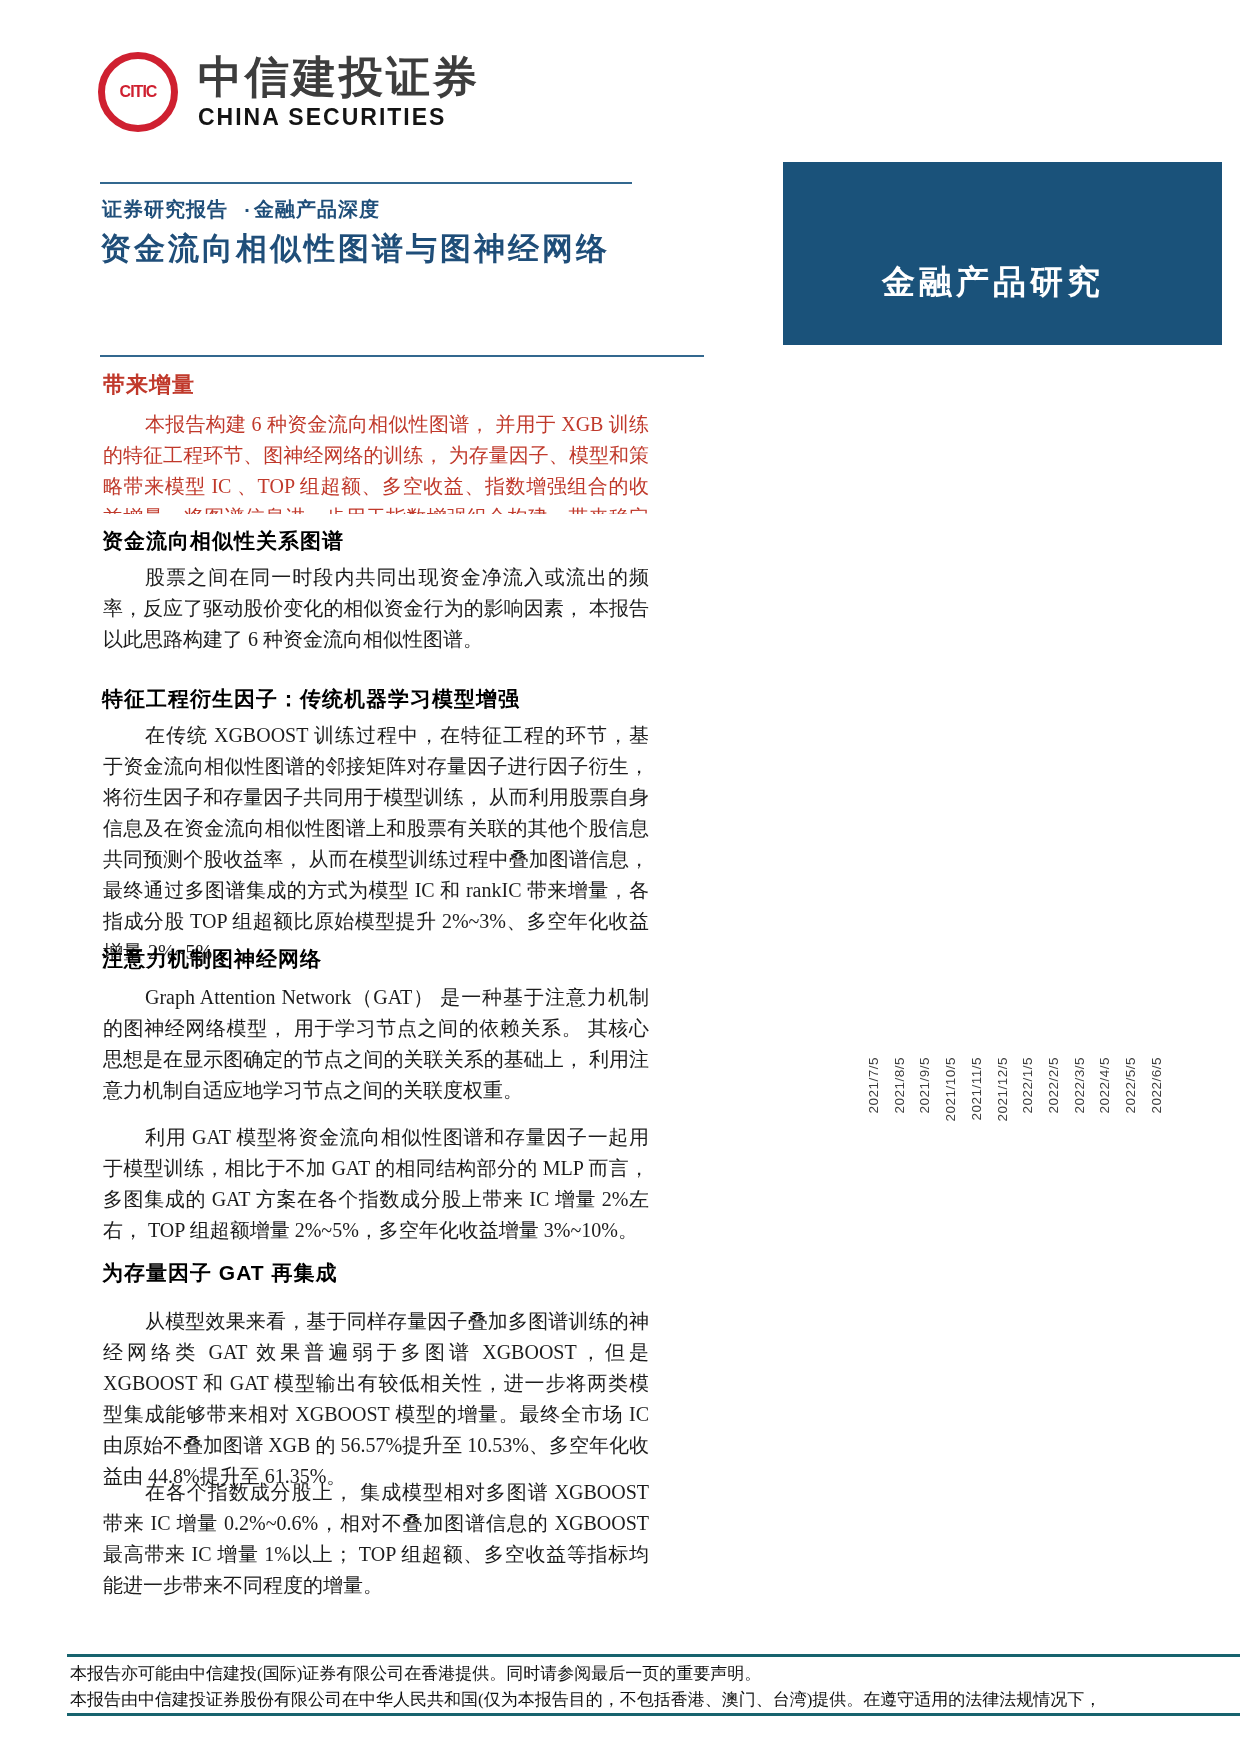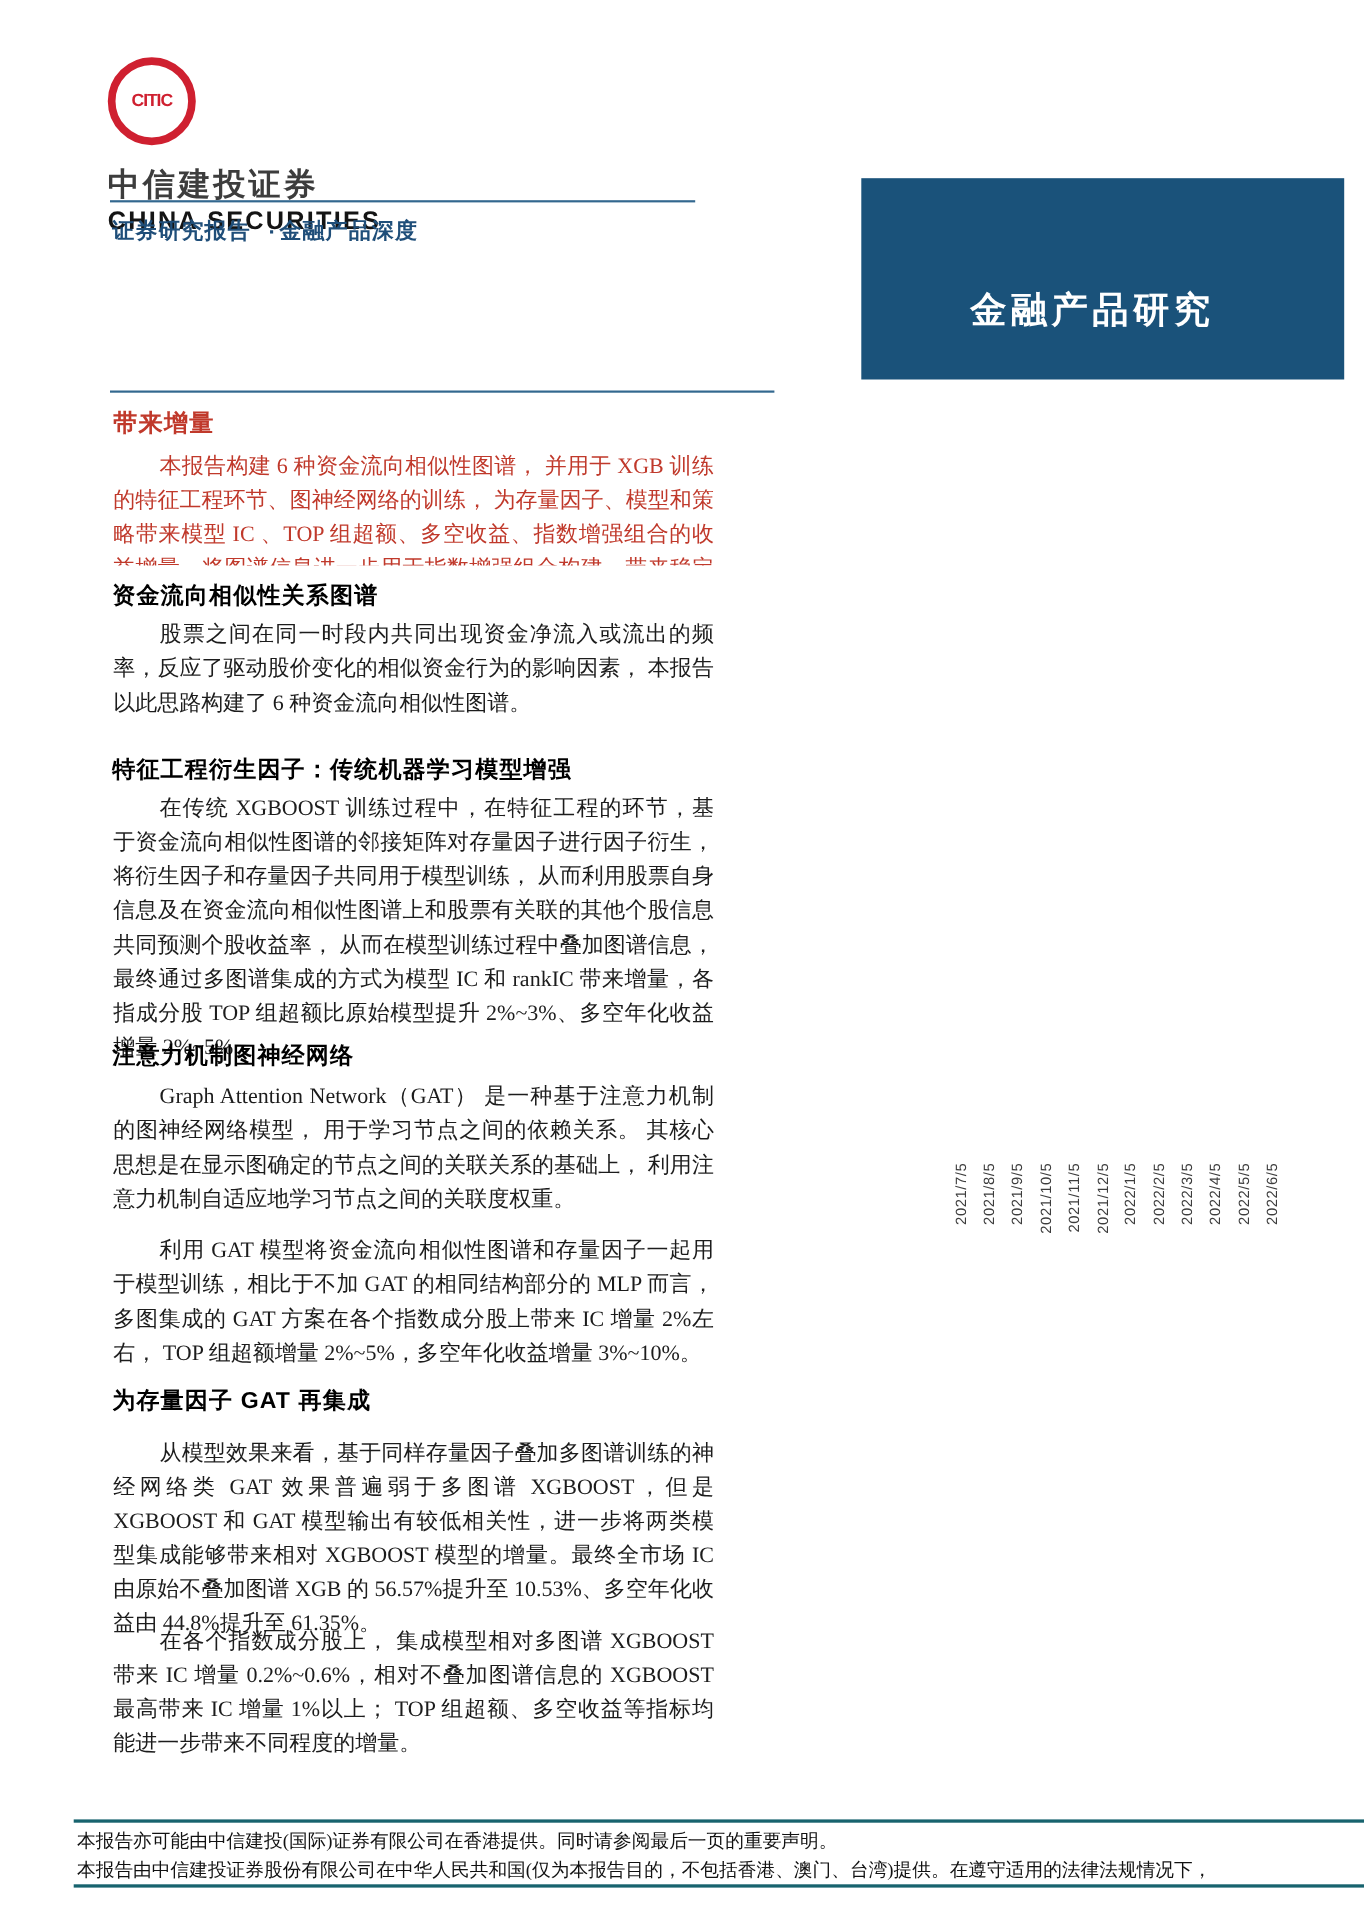--- a/index.html
+++ b/index.html
@@ -2,25 +2,25 @@
 <html><head>
 <meta charset="utf-8">
 <style>
   html,body{margin:0;padding:0;background:#e8e8e8;}
   .page{
     position:relative;width:1240px;height:1754px;margin:0 auto;
     background:#ffffff;overflow:hidden;
     font-family:"Liberation Serif","DejaVu Serif",serif;
   }
   
-  .logo-row{position:absolute;left:98px;top:52px;display:flex;gap:20px;flex-direction:column;}
+  .logo-row{position:absolute;left:98px;top:52px;display:flex;align-items:center;gap:20px;}
   .emblem{width:80px;height:80px;border:7px solid #cf2030;border-radius:50%;box-sizing:border-box;
     display:flex;align-items:center;justify-content:center;background:#fff;}
   .emblem span{color:#cf2030;font:bold 16px "Liberation Sans",sans-serif;letter-spacing:-1px;}
-  .brand-cn{font-family:"DejaVu Serif","Liberation Serif",serif;font-weight:bold;font-size:29px;
+  .brand-cn{font-family:"DejaVu Serif","Liberation Serif",serif;font-weight:bold;font-size:44px;
     color:#3d3d3d;letter-spacing:3px;line-height:1.1;}
   .brand-en{font-family:"Liberation Sans","DejaVu Sans",sans-serif;font-weight:bold;font-size:23px;
     color:#141414;letter-spacing:2px;margin-top:3px;}
   
   .rule-a{position:absolute;left:100px;top:182px;width:532px;height:2px;background:#33688f;}
   .kicker{position:absolute;left:102px;top:196px;font-family:Liberation Mono, monospace;
     font-weight:bold;font-size:20px;color:#1f4e79;letter-spacing:1px;}
   .title{position:absolute;left:100px;top:228px;font-family:"Liberation Sans",sans-serif;
     font-weight:bold;font-size:31px;color:#1f4e79;letter-spacing:3px;}
   .blue-box{position:absolute;left:783px;top:162px;width:439px;height:183px;background:#1a527a;}
@@ -68,20 +68,21 @@
       <span>CITIC</span>
     </div>
     <div>
       <div class="brand-cn">中信建投证券</div>
       <div class="brand-en">CHINA SECURITIES</div>
     </div>
   </div>
 
   <div class="rule-a"></div>
   <div class="kicker">证券研究报告 ·金融产品深度</div>
+  <h1 class="title" style="margin:0">资金流向相似性图谱与图神经网络</h1>
 
   <div class="blue-box">
     <span class="label">金融产品研究</span>
   </div>
 
   <div class="rule-b"></div>
   <h2 class="core-h" style="margin:0">带来增量</h2>
   <p class="core-p"><span>本报告构建 6 种资金流向相似性图谱， 并用于 XGB 训练的特征工程环节、图神经网络的训练， 为存量因子、模型和策略带来模型 IC 、TOP 组超额、多空收益、指数增强组合的收益增量。将</span><span>图谱信息进一步用于指数增强组合构建，带来稳定的收益增量。</span></p>
 
   <h3 class="sec-h h-s1">资金流向相似性关系图谱</h3>

